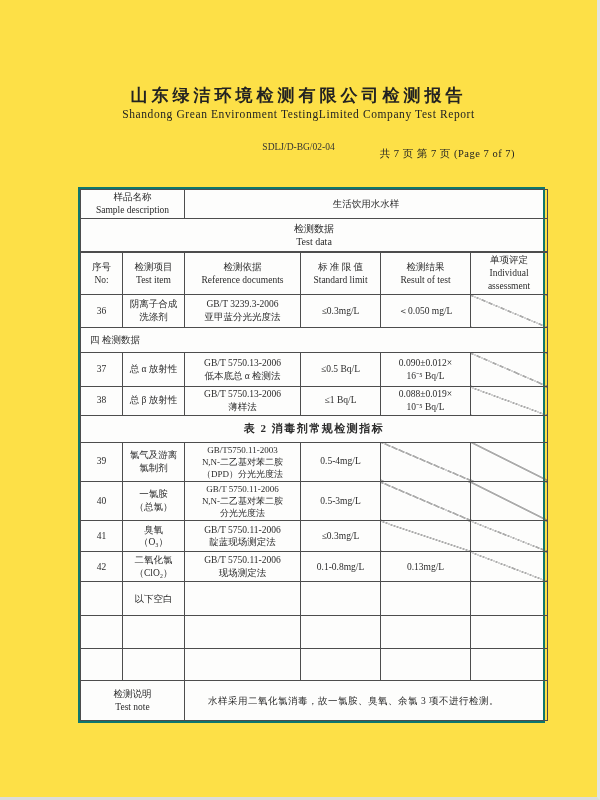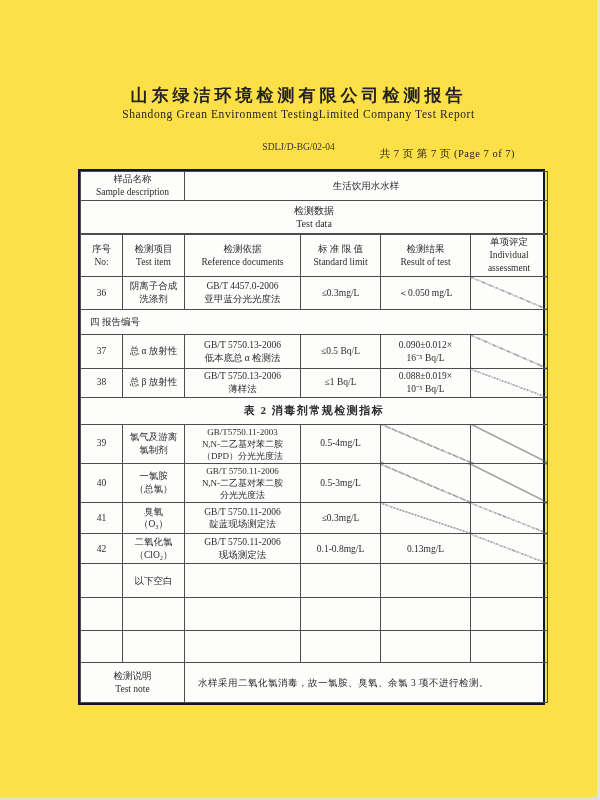--- a/index.html
+++ b/index.html
@@ -28,35 +28,35 @@
   }
   .doc-code {
     position:absolute; top:126px; left:0; width:100%;
     text-align:center; font-size:9.5px; color:#333;margin-top:16px;
   }
   .page-info {
     position:absolute; top:147px; right:82px;
     font-size:10.5px; color:#222; letter-spacing:0.5px;
   }
   .table-wrap {
-    position:absolute; left:78px; top:169px; width:467px;
-    border:2px solid #0f172a;
+    position:absolute; left:78px; top:187px; width:467px;
+    border:2px solid #0f766e;
     background:#fdfdfc;
   }
   table { border-collapse:collapse; width:100%; table-layout:fixed; }
   td {
     border:1px solid #4d4d4d;
     font-size:9.5px; line-height:1.35;
     text-align:center; vertical-align:middle;
     white-space:pre-line; color:#2b2b2b;
     padding:1px 2px; overflow:hidden;
   }
   .sec-left { text-align:left; padding-left:9px; }
   .sec-title { font-weight:bold; font-size:11px; letter-spacing:1.5px; }
-  .note-text { text-align:left; padding-left:13px; letter-spacing:0.5px; }
+  .note-text { text-align:left; padding-left:23px; letter-spacing:0.5px; }
   .slash {
     background-image: linear-gradient(to right top,
       transparent 49.5%, #5a5a5a 49.5%, #5a5a5a 50.6%, transparent 50.6%);
   }
   .mono-num { letter-spacing:0.3px; }
 </style>
 </head>
 <body>
 
 <div class="page">
@@ -112,29 +112,29 @@
 Result of test</td>
         <td>单项评定
 Individual
 assessment</td>
       </tr>
 
       <tr>
         <td style="height:33px">36</td>
         <td>阴离子合成
 洗涤剂</td>
-        <td>GB/T 4457.0-2006
+        <td>GB/T 3239.3-2006
 亚甲蓝分光光度法</td>
         <td>≤0.3mg/L</td>
         <td>＜0.050 mg/L</td>
         <td class="slash"></td>
       </tr>
 
       <tr>
-        <td colspan="6" class="sec-left" style="height:25px">四  报告编号</td>
+        <td colspan="6" class="sec-left" style="height:25px">四  检测数据</td>
       </tr>
 
       <tr>
         <td style="height:34px">37</td>
         <td>总 α 放射性</td>
         <td>GB/T 5750.13-2006
 低本底总 α 检测法</td>
         <td>≤0.5 Bq/L</td>
         <td>0.090±0.012×
 16⁻⁵ Bq/L</td>

